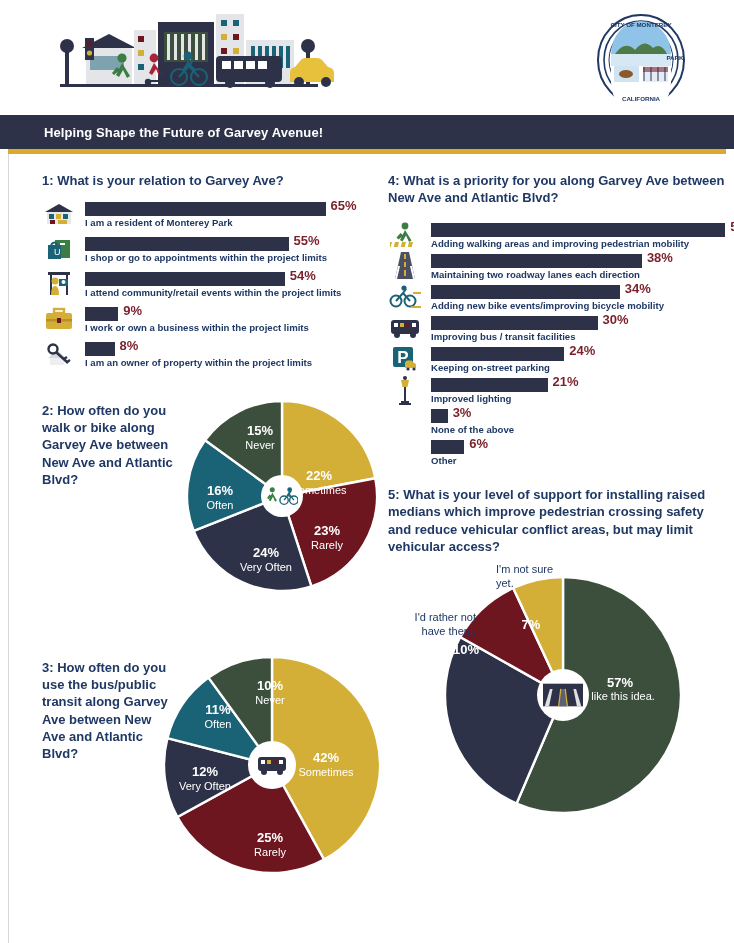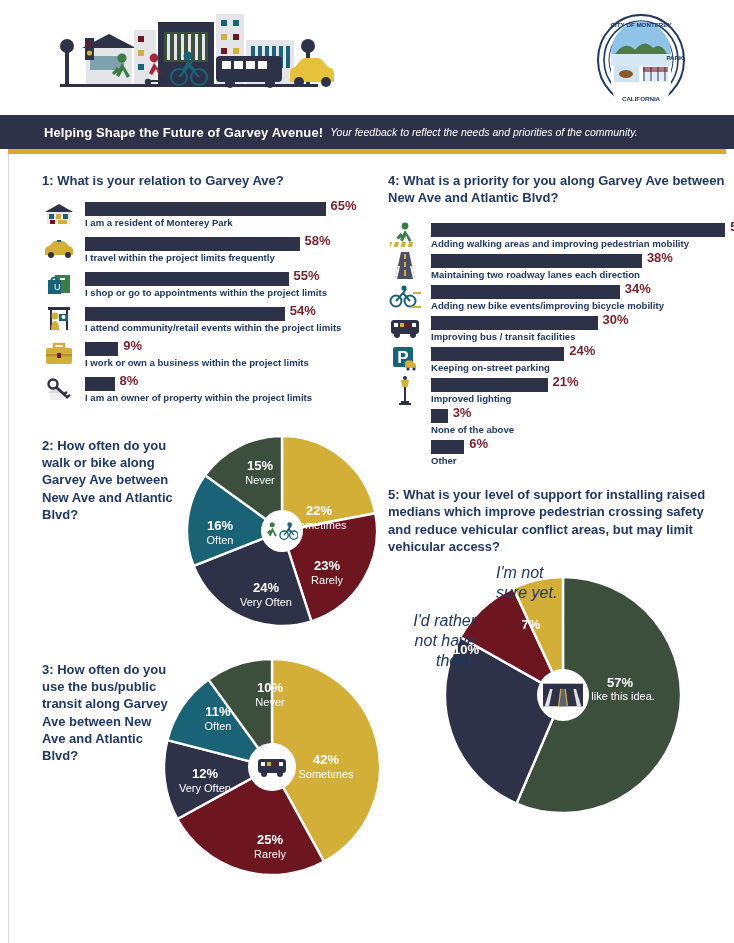--- a/index.html
+++ b/index.html
@@ -56,21 +56,21 @@
     position: absolute; left: 43px; top: 18px;
     font-size: 9.6px; font-weight: 700; color: #1f3864; white-space: nowrap;
   }
 
   
   .pie-block { position: relative; }
   .pie-txt { position: absolute; color: #fff; text-align: center; line-height: 1.12; }
   .pie-txt .p { font-size: 13px; font-weight: 700; display: block; }
   .pie-txt .l { font-size: 11px; font-weight: 400; display: block; }
   .pie-out {
-    position: absolute; color: #1f3864; font-size: 16px; line-height: 1.25; font-style: italic;
+    position: absolute; color: #1f3864; font-size: 11px; line-height: 1.25;
   }
   .hub { position: absolute; border-radius: 50%; background: #fff; }
 </style>
 </head>
 <body>
 
 <div class="page">
 
   <div class="page-edge"></div>
 
@@ -199,21 +199,20 @@
         <rect x="48" y="53" width="25" height="5" fill="#6e1620" opacity=".55"></rect>
         <text x="46" y="13" font-size="6.2" font-family="Liberation Sans, sans-serif" font-weight="700" fill="#1f3864" text-anchor="middle">CITY OF MONTEREY</text>
         <text x="46" y="87" font-size="6.2" font-family="Liberation Sans, sans-serif" font-weight="700" fill="#1f3864" text-anchor="middle">CALIFORNIA</text>
         <text x="80" y="46" font-size="6.2" font-family="Liberation Sans, sans-serif" font-weight="700" fill="#1f3864" text-anchor="middle">PARK</text>
       </svg>
     </div>
   </div>
 
   <div class="banner">
     <span class="banner-bold">Helping Shape the Future of Garvey Avenue!</span>
-    <span class="banner-italic">Your feedback to reflect the needs and priorities of the community.</span>
   </div>
   <div class="banner-rule"></div>
 
   <div class="col-left">
 
     <div>
       <div class="q-title">1: What is your relation to Garvey Ave?</div>
       <div class="bars" id="q1-bars">
           <div class="bar-row">
             <div class="bar-icon">
@@ -225,35 +224,20 @@
                 <rect x="20" y="12" width="5" height="5" fill="#1a6276"></rect>
                 <rect x="7" y="18" width="5" height="4" fill="#6e1620"></rect>
                 <rect x="15" y="18" width="9" height="4" fill="#d4af37"></rect>
               </svg>
             </div>
             <div class="bar-track" style="width: 240.5px;">
               <div class="bar-fill" style="width: 100%; background: rgb(46, 50, 72);"></div>
             </div>
             <div class="bar-pct" style="left: 288.5px;">65%</div>
             <div class="bar-label">I am a resident of Monterey Park</div>
-          </div>
-          <div class="bar-row">
-            <div class="bar-icon">
-              <svg width="32" height="20" viewBox="0 0 32 20">
-                <path d="M2 16 h28 v-5 q0-3 -4-4 l-4-4 q-1-1 -3-1 h-7 q-2 0 -3 2 l-3 3 q-4 1 -4 4 z" fill="#d4af37"></path>
-                <rect x="14" y="1" width="4" height="2" fill="#1a6276"></rect>
-                <circle cx="8" cy="16" r="3" fill="#2e3248"></circle>
-                <circle cx="25" cy="16" r="3" fill="#2e3248"></circle>
-              </svg>
-            </div>
-            <div class="bar-track" style="width: 214.6px;">
-              <div class="bar-fill" style="width: 100%; background: rgb(46, 50, 72);"></div>
-            </div>
-            <div class="bar-pct" style="left: 262.6px;">58%</div>
-            <div class="bar-label">I travel within the project limits frequently</div>
           </div>
           <div class="bar-row">
             <div class="bar-icon">
               <svg width="28" height="26" viewBox="0 0 28 26">
                 <rect x="10" y="4" width="15" height="18" fill="#3b7d44"></rect>
                 <rect x="15" y="7" width="5" height="2" fill="#fff"></rect>
                 <rect x="3" y="9" width="13" height="14" fill="#1a6276"></rect>
                 <path d="M6 9 q3-5 7 0" fill="none" stroke="#1a6276" stroke-width="2"></path>
                 <text x="9" y="19" font-size="9" fill="#fff" font-family="Liberation Sans">U</text>
               </svg>
@@ -358,21 +342,21 @@
             <span class="p">16%</span>
             <span class="l">Often</span>
           </div>
           <div class="pie-txt" style="left: 78px; top: 28px; width: 62px; margin-left: -31px;">
             <span class="p">15%</span>
             <span class="l">Never</span>
           </div>
         </div>
     </div>
 
-    <div style="position:relative; height:250px; margin-top:9px;">
+    <div style="position:relative; height:250px; margin-top:42px;">
       <div class="q-title" style="position:absolute;left:0;top:6px;width:135px;">3: How often do you use the bus/public transit along Garvey Ave between New Ave and Atlantic Blvd?</div>
       <div class="pie-block" id="q3-pie" style="position:absolute;left:118px;top:0;width:225px;height:225px;">
           <svg width="225" height="225" viewBox="0 0 225 225" style="position: absolute; left: 0px; top: 0px;">
             <path d="M 112 112 L 112 4 A 108 108 0 0 1 164.02939680298527 206.64112144473725 Z" fill="#d4af37" stroke="#ffffff" stroke-width="2.4"></path>
             <path d="M 112 112 L 164.02939680298527 206.64112144473725 A 108 108 0 0 1 17.358878555262763 164.02939680298527 Z" fill="#6e1620" stroke="#ffffff" stroke-width="2.4"></path>
             <path d="M 112 112 L 17.358878555262763 164.02939680298527 A 108 108 0 0 1 7.393018598107815 85.14149218619575 Z" fill="#2e3248" stroke="#ffffff" stroke-width="2.4"></path>
             <path d="M 112 112 L 7.393018598107815 85.14149218619575 A 108 108 0 0 1 48.51919275241289 24.626164607505686 Z" fill="#1a6276" stroke="#ffffff" stroke-width="2.4"></path>
             <path d="M 112 112 L 48.51919275241289 24.626164607505686 A 108 108 0 0 1 111.99999999999999 4 Z" fill="#3b4f3c" stroke="#ffffff" stroke-width="2.4"></path>
           </svg>
           <div class="hub" style="left: 88px; top: 88px; width: 48px; height: 48px; display: flex; align-items: center; justify-content: center;">

